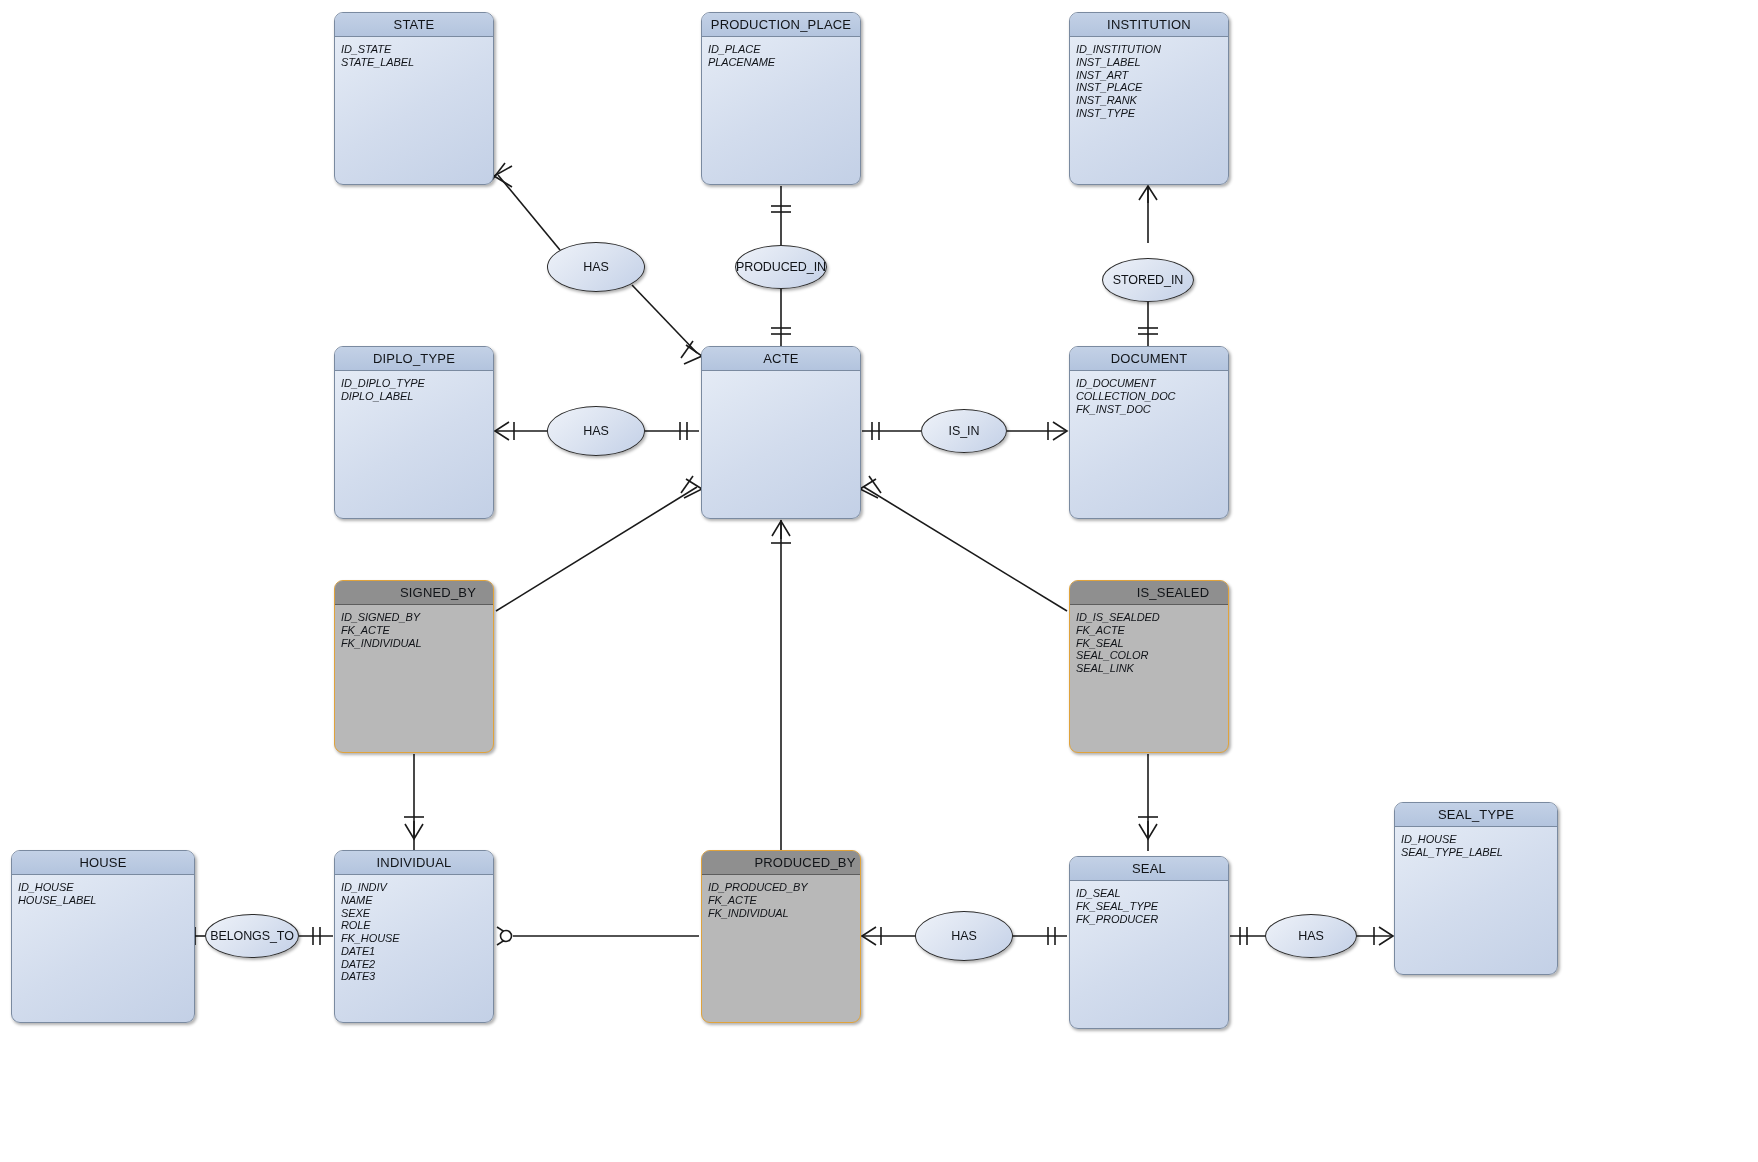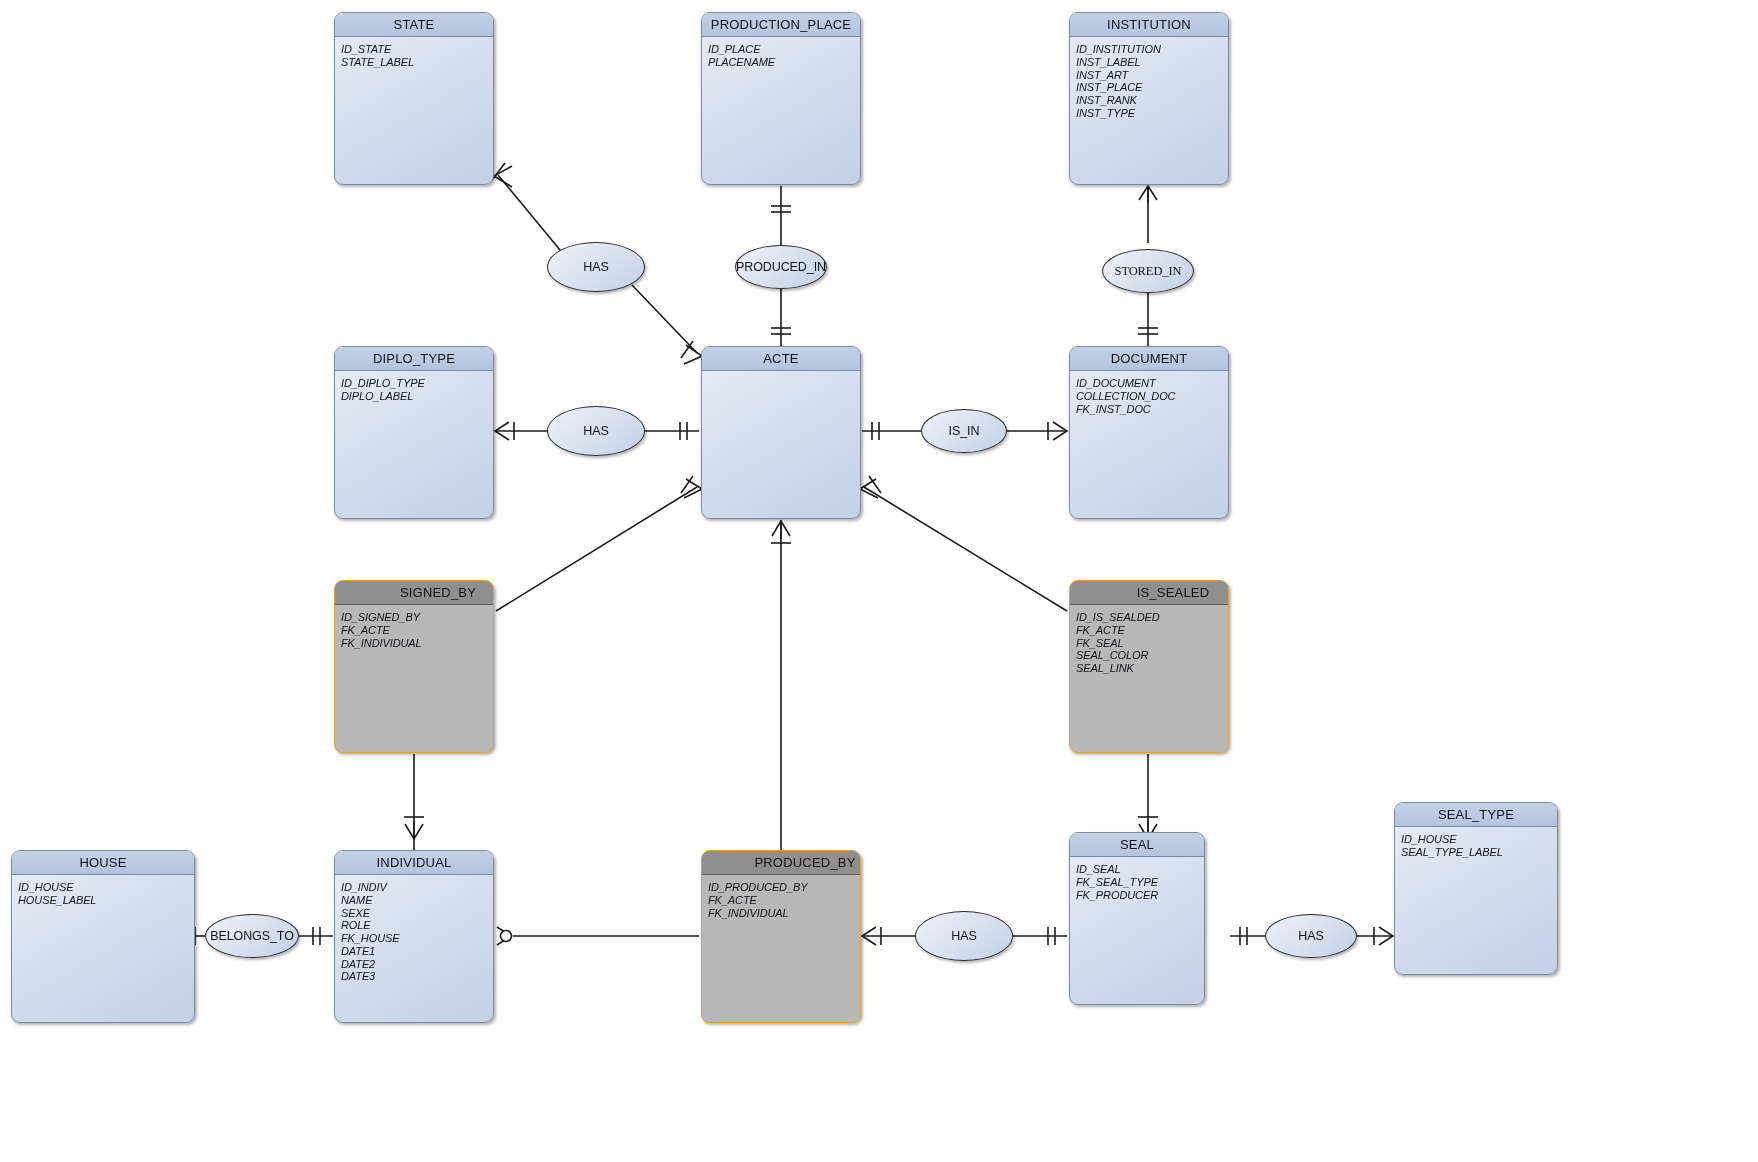--- a/index.html
+++ b/index.html
@@ -338,21 +338,21 @@
         </div>
       </div>
       <div class="entity assoc" style="left: 701px; top: 850px; width: 160px; height: 173px;">
         <div class="title">PRODUCED_BY</div>
         <div class="attrs">
           <div>ID_PRODUCED_BY</div>
           <div>FK_ACTE</div>
           <div>FK_INDIVIDUAL</div>
         </div>
       </div>
-      <div class="entity" style="left: 1069px; top: 832px; width: 136px; height: 173px;">
+      <div class="entity" style="left: 1069px; top: 856px; width: 160px; height: 173px;">
         <div class="title">SEAL</div>
         <div class="attrs">
           <div>ID_SEAL</div>
           <div>FK_SEAL_TYPE</div>
           <div>FK_PRODUCER</div>
         </div>
       </div>
       <div class="entity" style="left: 1394px; top: 802px; width: 164px; height: 173px;">
         <div class="title">SEAL_TYPE</div>
         <div class="attrs">
@@ -362,21 +362,21 @@
       </div>
     </div>
 
   <div id="relationship-layer">
       <div class="rel" style="left: 547px; top: 242px; width: 98px; height: 50px;">
         <span>HAS</span>
       </div>
       <div class="rel" style="left: 735px; top: 245px; width: 92px; height: 44px;">
         <span>PRODUCED_IN</span>
       </div>
-      <div class="rel" style="left: 1102px; top: 249px; width: 92px; height: 44px; font-family: Liberation Serif, serif;">
+      <div class="rel" style="left: 1102px; top: 258px; width: 92px; height: 44px;">
         <span>STORED_IN</span>
       </div>
       <div class="rel" style="left: 547px; top: 406px; width: 98px; height: 50px;">
         <span>HAS</span>
       </div>
       <div class="rel" style="left: 921px; top: 409px; width: 86px; height: 44px;">
         <span>IS_IN</span>
       </div>
       <div class="rel" style="left: 205px; top: 914px; width: 94px; height: 44px;">
         <span>BELONGS_TO</span>

